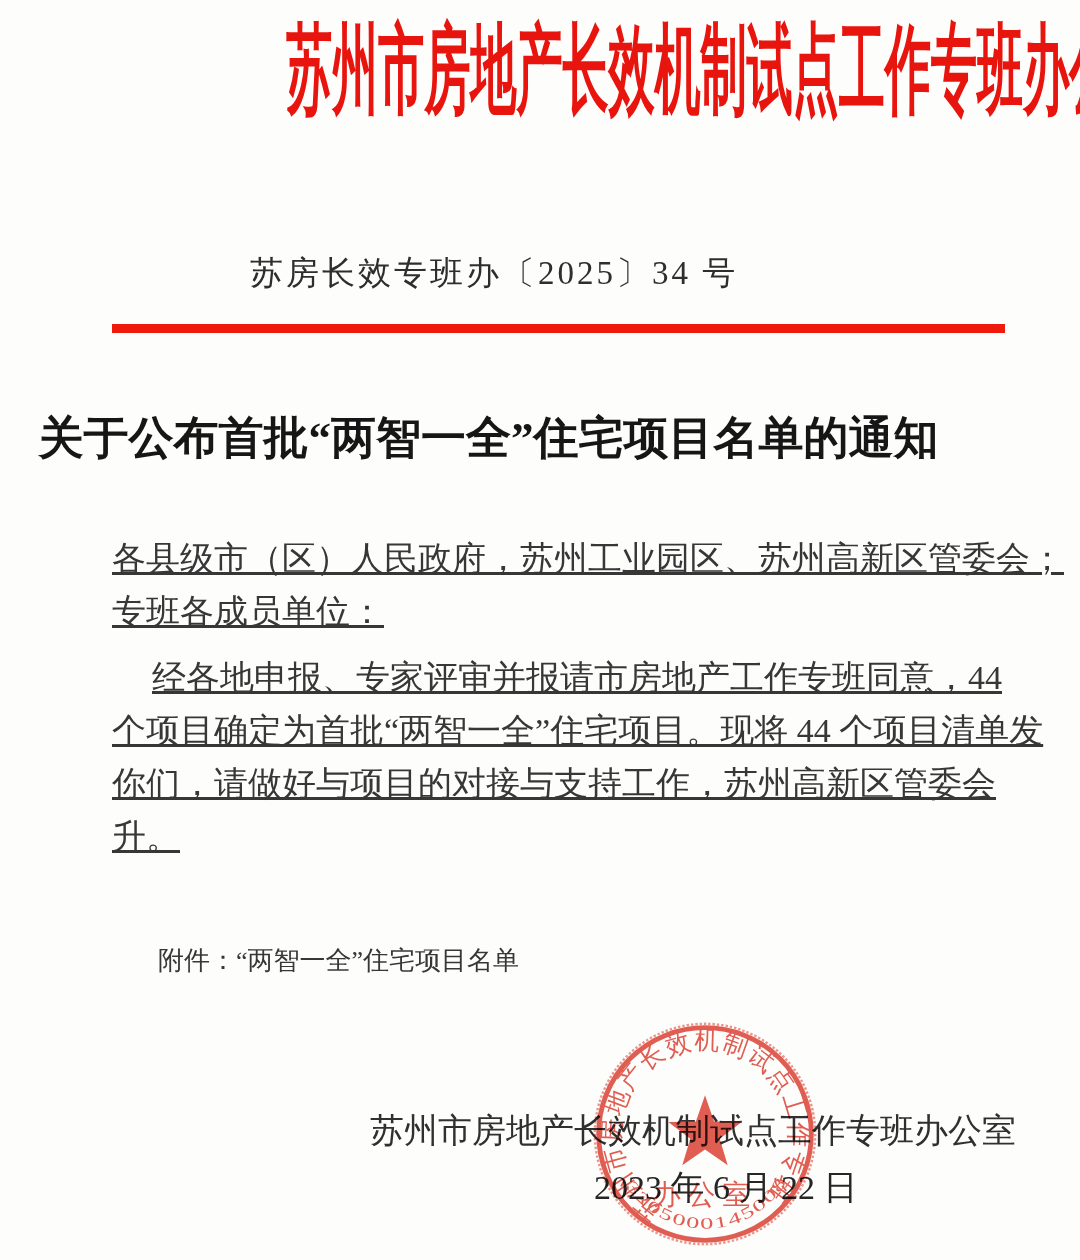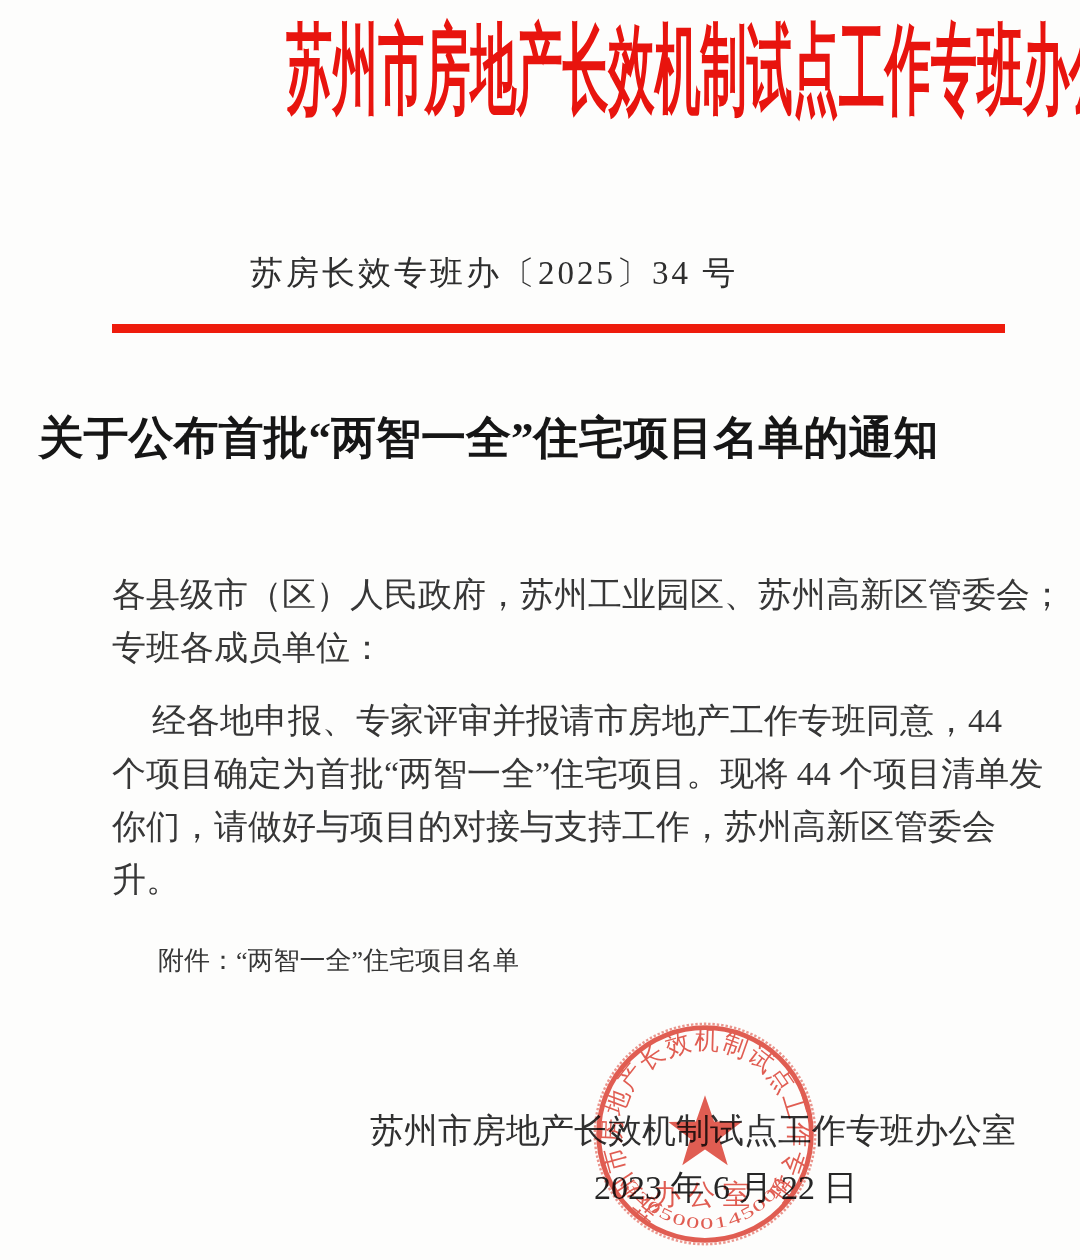--- a/index.html
+++ b/index.html
@@ -41,26 +41,27 @@
     width:893px;height:9px;
     background:var(--divider-red);
   }
   .doc-title{
     position:absolute;top:408px;left:0;width:977px;
     text-align:center;
     font-size:45px;font-weight:bold;color:var(--title-text);
     letter-spacing:0px;white-space:nowrap;
   }
   .body-block{
-    position:absolute;left:112px;top:568px;width:900px;
+    position:absolute;left:112px;top:532px;width:900px;
     font-size:34px;color:var(--body-text);
     line-height:53px;
+    text-decoration:underline;
   }
   .text-line{white-space:nowrap;}
-  .para{margin-top:20px;}
+  .para{margin-top:13px;}
   .para .text-line.indent-first{text-indent:40px;}
   .attachment-line{
     position:absolute;left:112px;top:934px;width:900px;
     font-size:26px;color:var(--body-text);line-height:53px;
     text-indent:46px;white-space:nowrap;
   }
   .signature-line{
     position:absolute;top:1107px;right:64px;
     font-size:34px;color:#303030;line-height:48px;
     white-space:nowrap;letter-spacing:0px;

